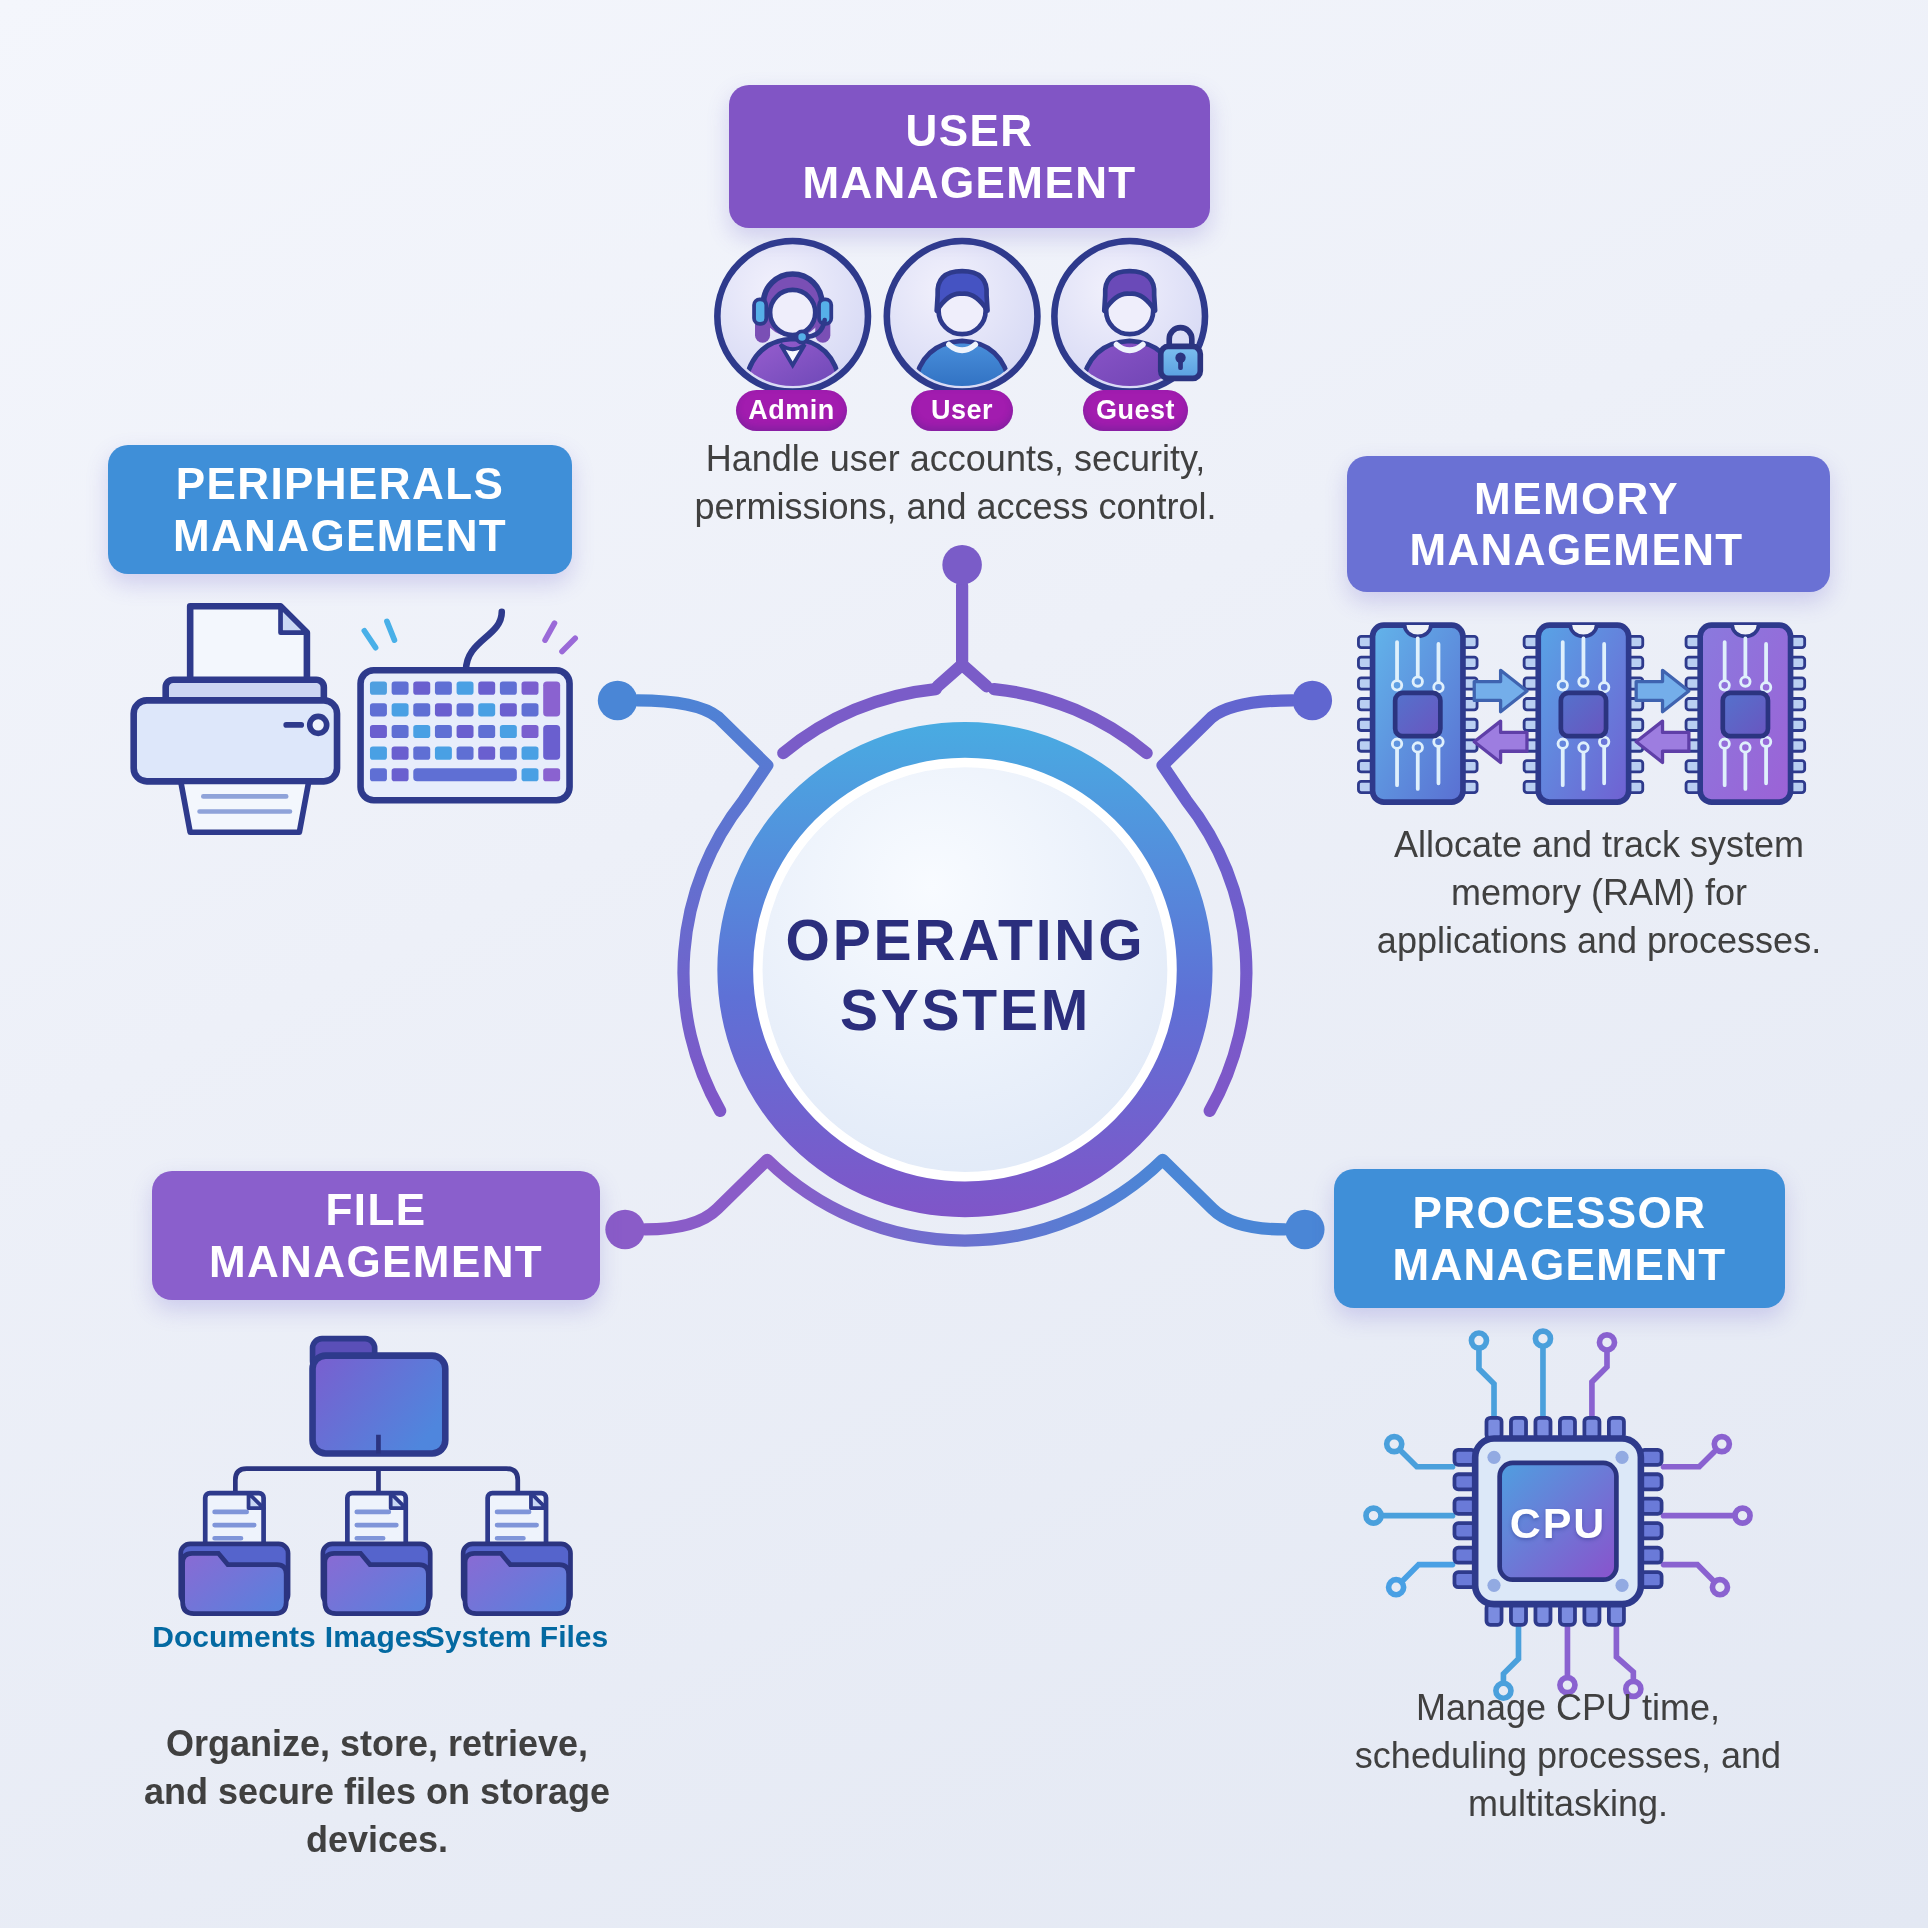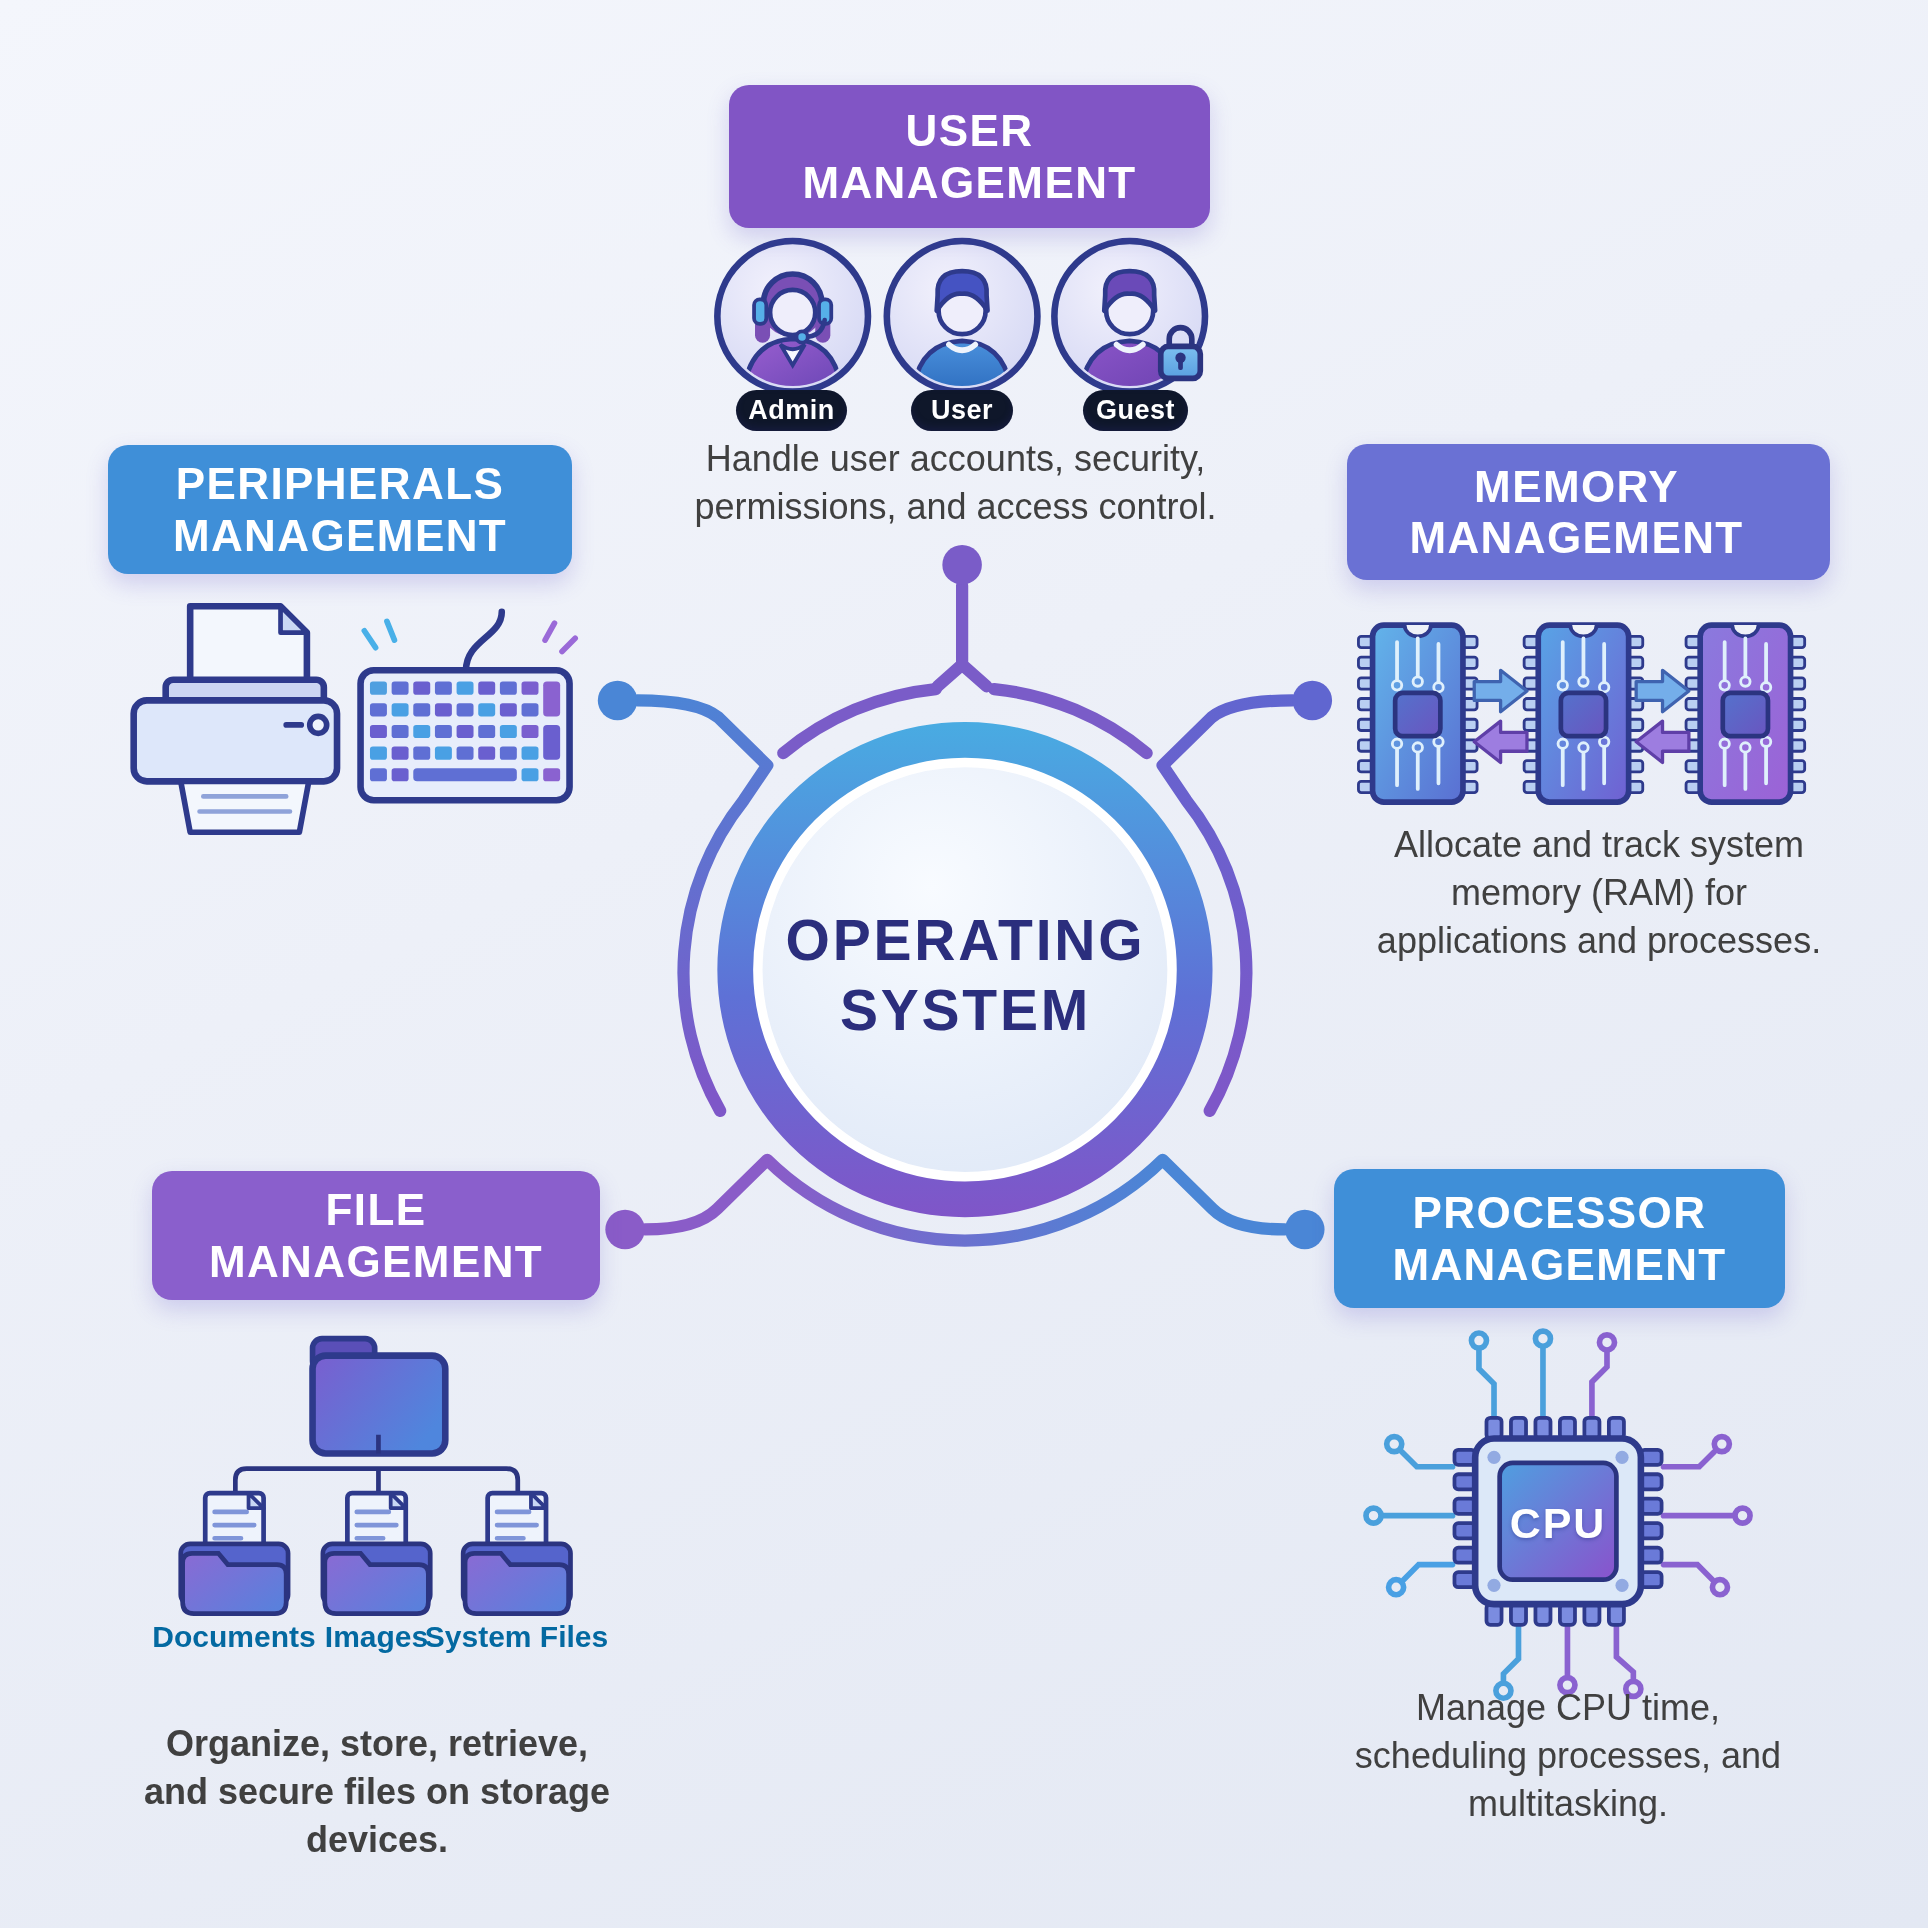--- a/index.html
+++ b/index.html
@@ -13,26 +13,26 @@
   .layer{position:absolute;left:0;top:0;}
   .pill{
     position:absolute;display:flex;align-items:center;justify-content:center;
     text-align:center;color:#ffffff;font-weight:bold;letter-spacing:1.4px;
     line-height:1.16;border-radius:20px;font-size:44px;
     padding:0 55px;box-sizing:border-box;
     box-shadow:0 9.4px 22.6px rgba(96,84,200,0.22);
   }
   .pill-user{left:729px;top:85px;width:481px;height:143px;background:#8155c5;}
   .pill-periph{left:108px;top:445px;width:464px;height:129px;background:#3f8fd8;}
-  .pill-memory{left:1347px;top:444px;width:483px;height:136px;background:#6a71d4;padding-left:31px;}
+  .pill-memory{left:1347px;top:456px;width:483px;height:136px;background:#6a71d4;padding-left:31px;}
   .pill-file{left:152px;top:1171px;width:448px;height:129px;background:#8a5fcc;}
   .pill-proc{left:1334px;top:1169px;width:451px;height:139px;background:#3f8fd8;}
   .badge{
     position:absolute;display:flex;align-items:center;justify-content:center;
-    background:#0f172a;color:#fff;font-weight:bold;font-size:27px;
+    background:#a21caf;color:#fff;font-weight:bold;font-size:27px;
     height:41px;border-radius:22.6px;letter-spacing:0.5px;
     box-shadow:inset 0 -3.8px 7.5px rgba(40,40,120,0.25);
   }
   .badge-admin{left:736px;top:390px;width:111px;}
   .badge-user{left:911px;top:390px;width:102px;}
   .badge-guest{left:1083px;top:390px;width:105px;}
   .desc{position:absolute;text-align:center;color:#404040;font-size:36px;line-height:1.34;}
   .desc-user{left:621px;top:435px;width:669px;}
   .desc-periph{left:71px;top:821px;width:546px;}
   .desc-memory{left:1326px;top:821px;width:546px;}

